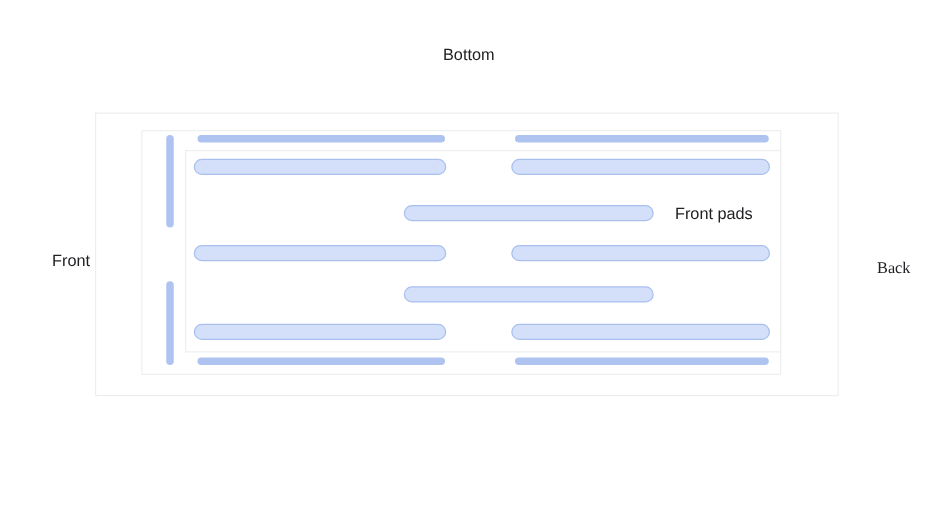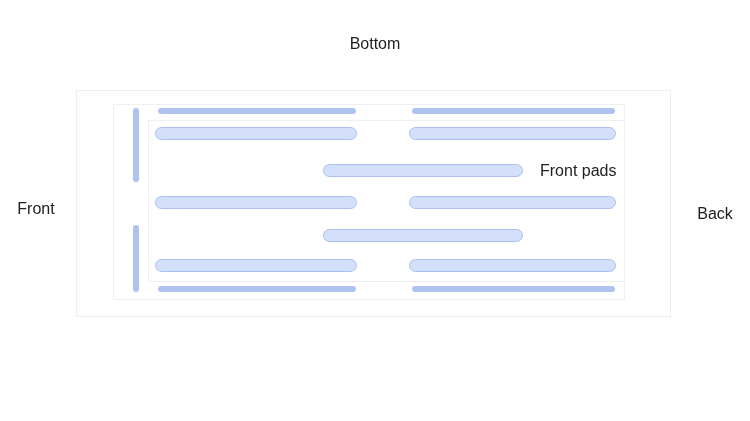--- a/index.html
+++ b/index.html
@@ -17,27 +17,27 @@
     width: 750px;
     height: 421px;
     background: #ffffff;
     overflow: hidden;
   }
 
   
   .label {
     position: absolute;
     color: #202124;
-    font-size: 16px;
+    font-size: 13px;
     line-height: 16px;
     white-space: nowrap;
   }
   .label-bottom { left: 0; top: 36px; width: 750px; text-align: center; }
-  .label-front  { left: 0;   top: 201px; width: 72px;  text-align: center; }
-  .label-back   { left: 686px; top: 206px; width: 58px; text-align: center; }
+  .label-front  { left: 0;   top: 201px; width: 72px;  text-align: right; }
+  .label-back   { left: 686px; top: 206px; width: 58px; text-align: center; font-family: Liberation Serif, serif; }
   .label-hover  { left: 540px; top: 163px; }
 
   
   .frame {
     position: absolute;
     box-sizing: border-box;
     background: transparent;
   }
   .frame-outer {
     left: 76px;  top: 90px;

